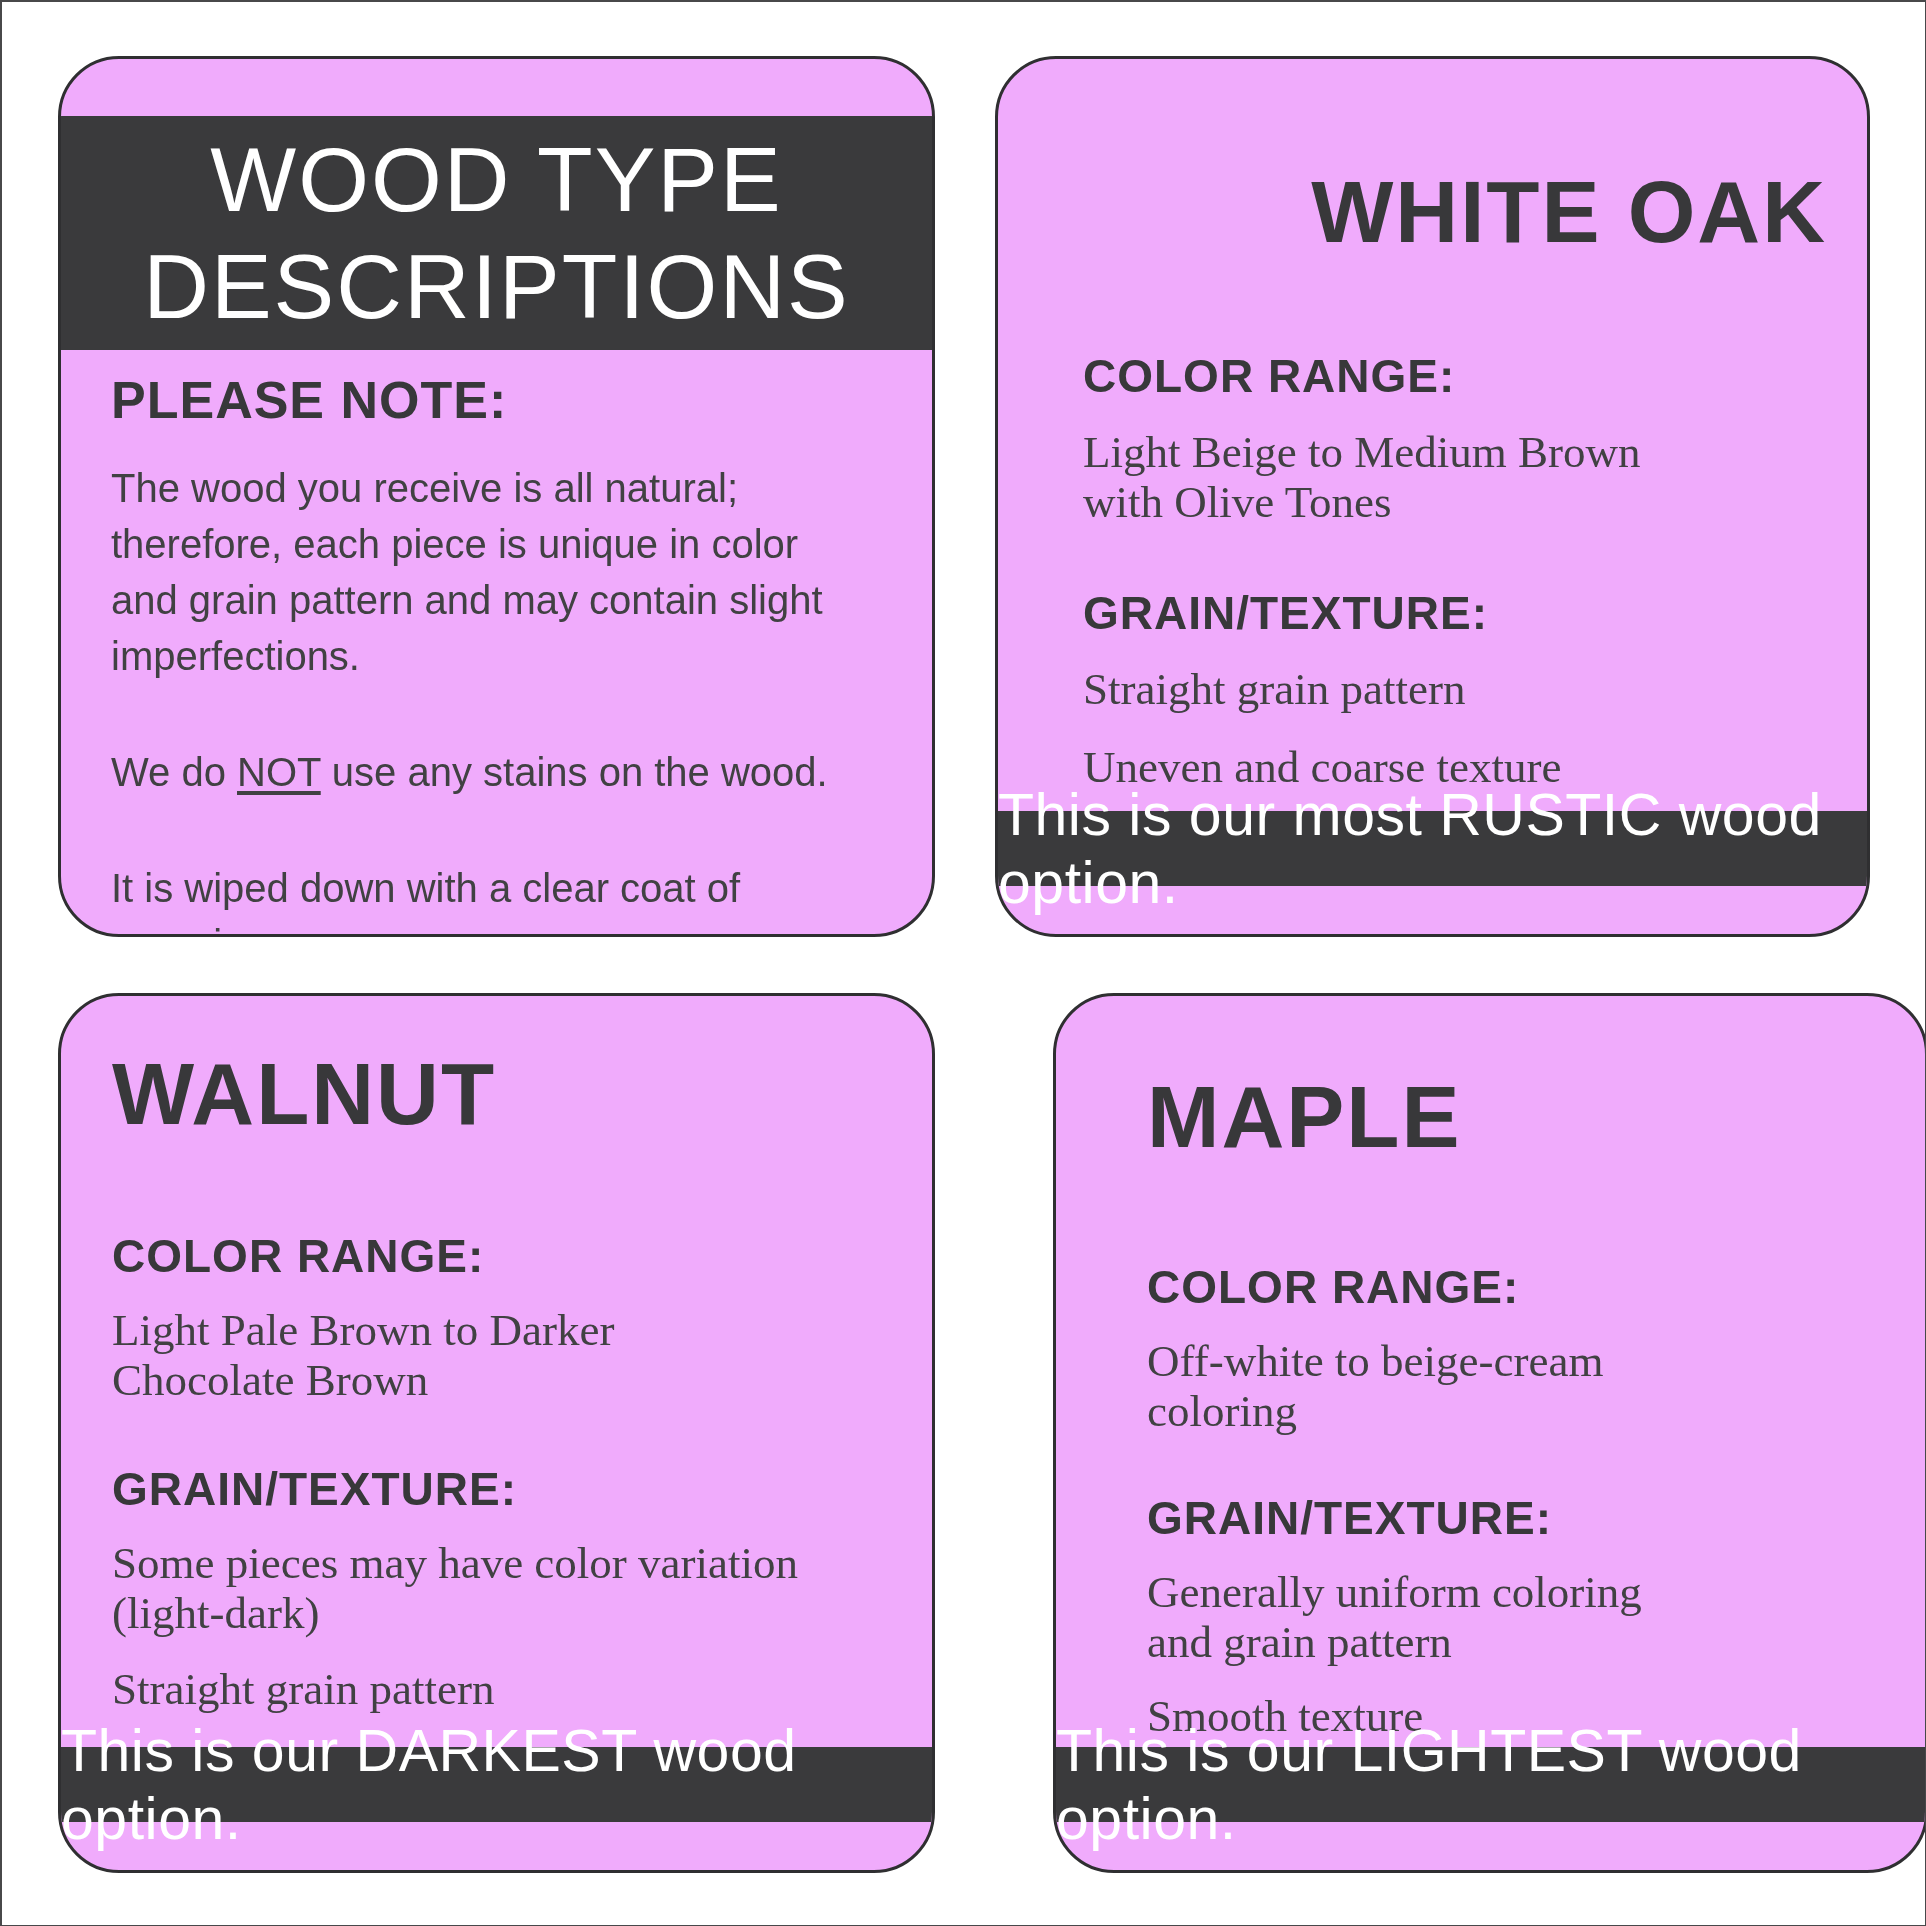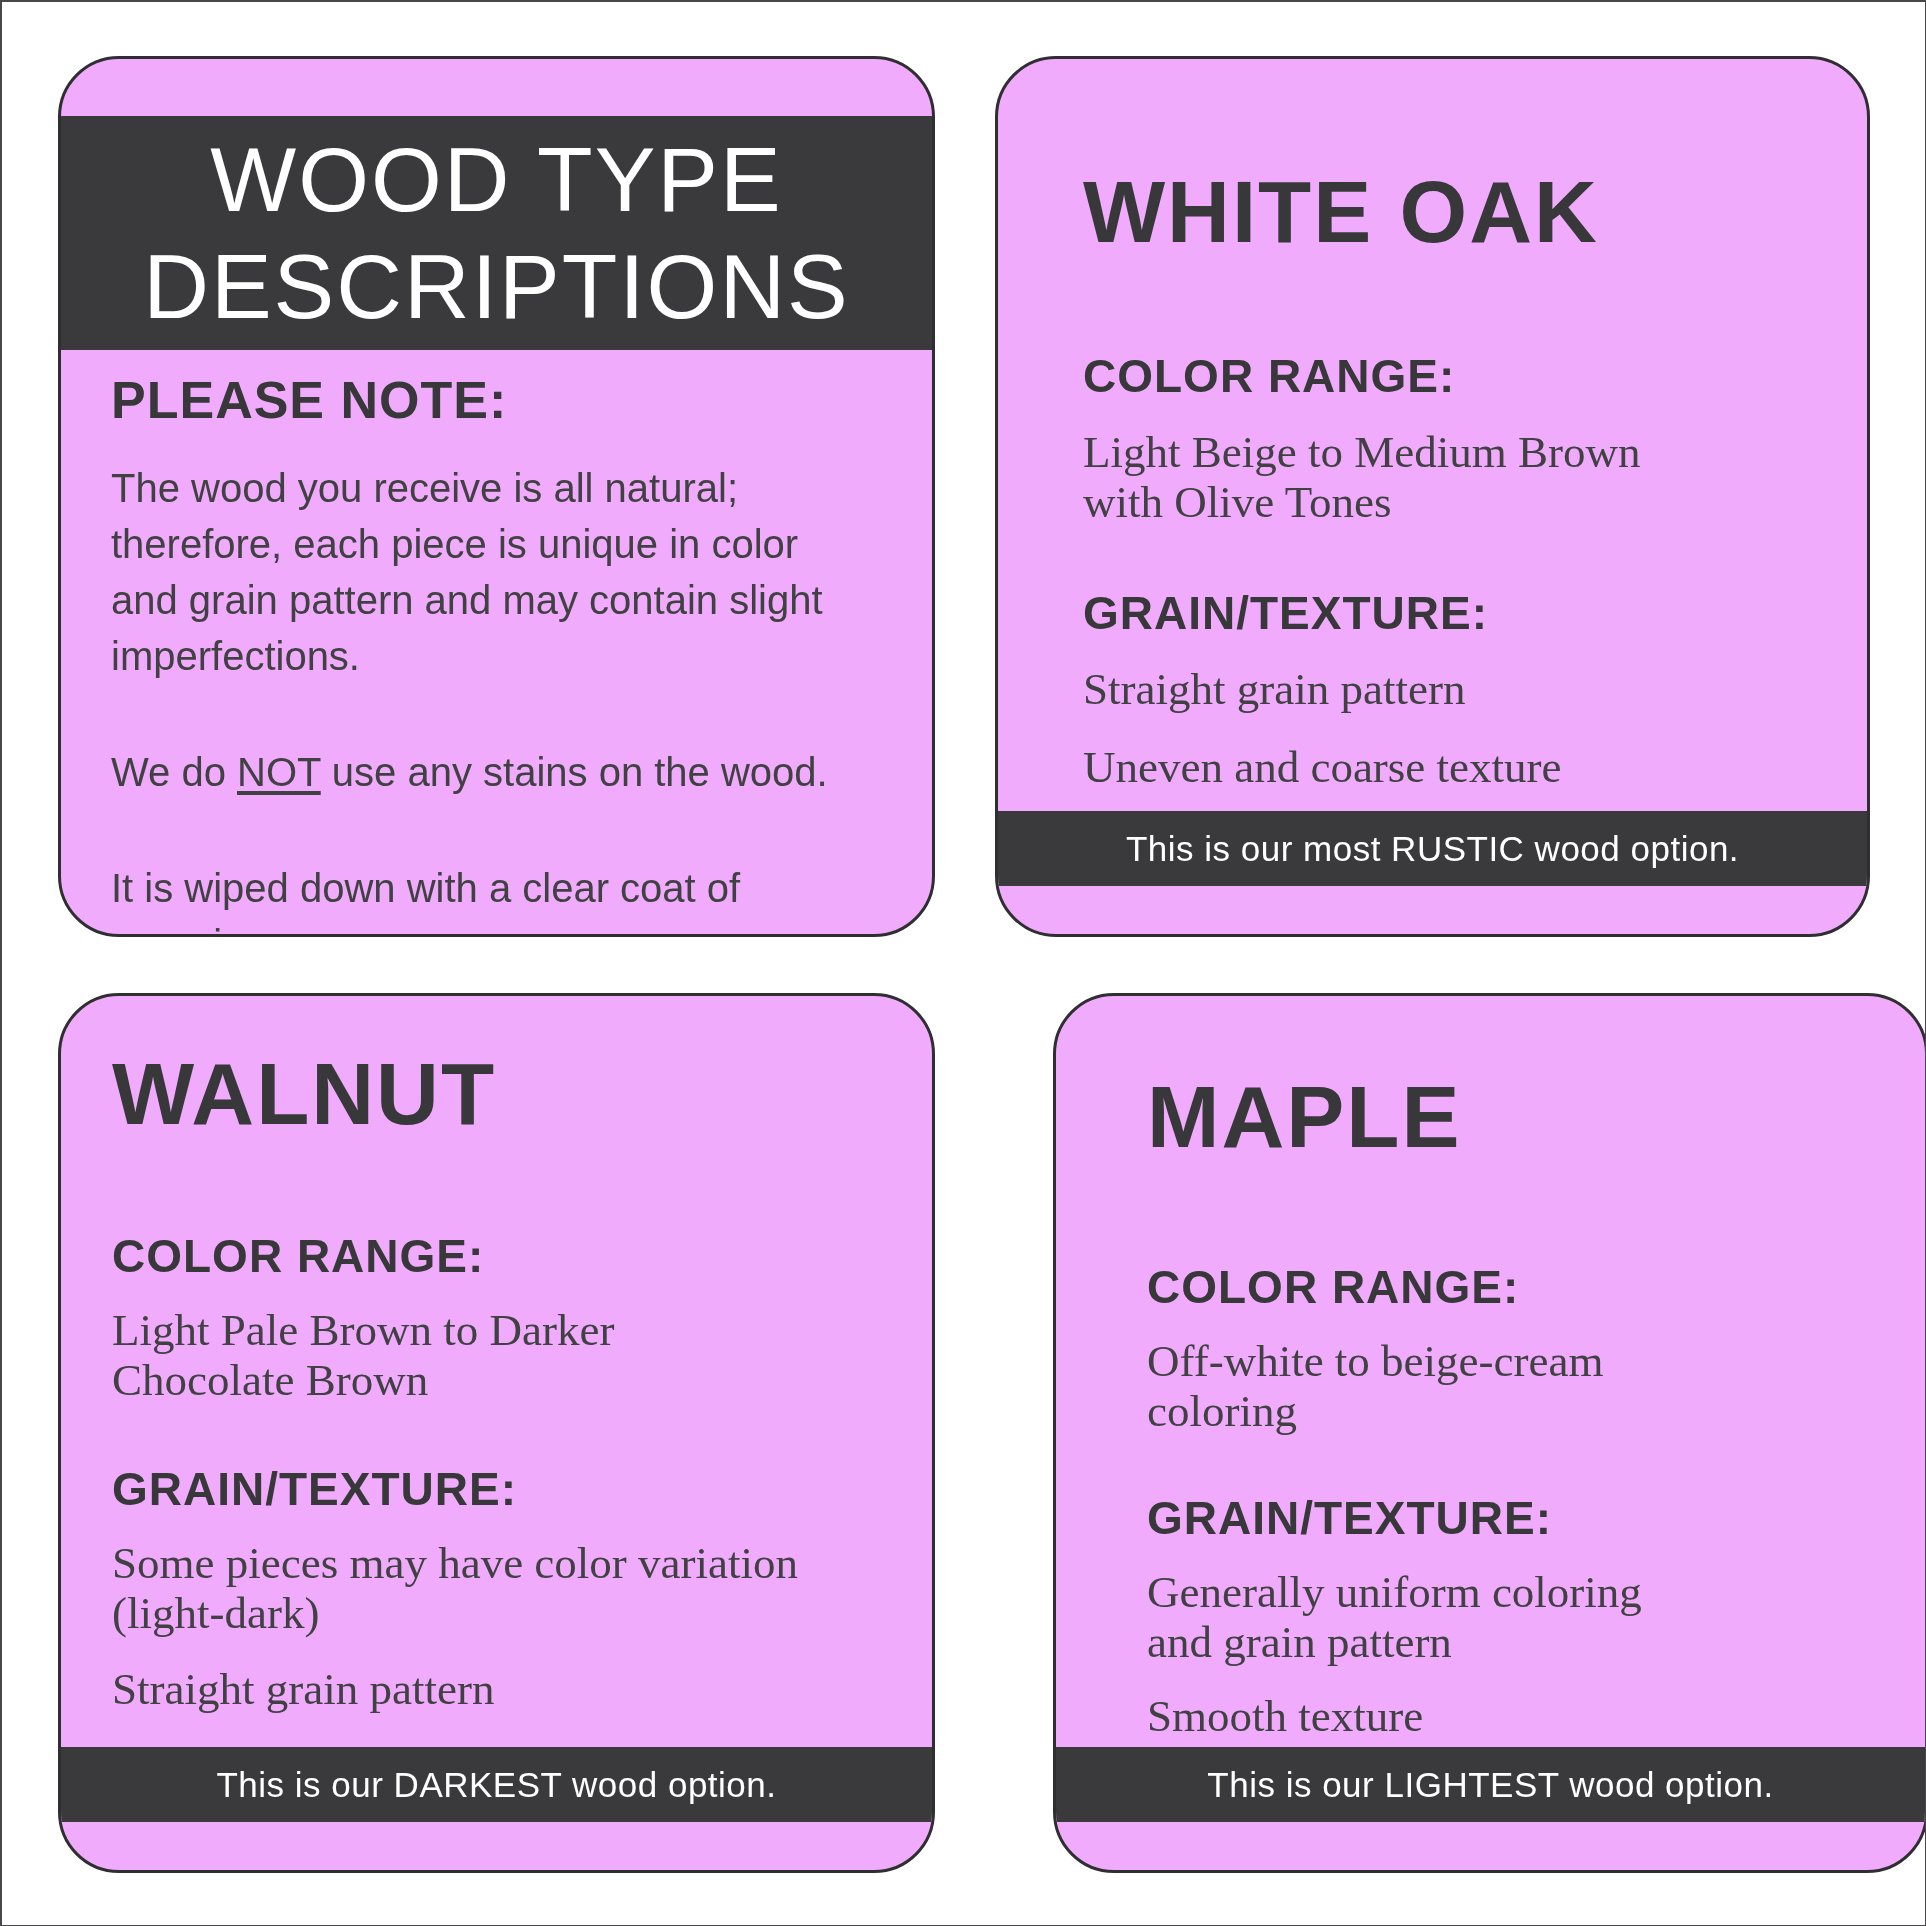--- a/index.html
+++ b/index.html
@@ -89,27 +89,27 @@
     position: absolute;
     left: 0;
     right: 0;
     bottom: 48px;
     height: 75px;
     background: #3a3a3c;
     color: #ffffff;
     display: flex;
     align-items: center;
     justify-content: center;
-    font-size: 35px;
+    font-size: 59px;
     letter-spacing: 0.5px;
   }
 
   
   #card-whiteoak .content { padding: 0 40px 0 85px; }
-  #card-whiteoak .card-title { margin-top: 103px; }
+  #card-whiteoak .card-title { margin-top: 103px; text-align: right; }
   #card-whiteoak .color-heading { margin-top: 87px; }
   #card-whiteoak .color-text { margin-top: 24px; }
   #card-whiteoak .grain-heading { margin-top: 59px; }
   #card-whiteoak .grain-item { margin-top: 24px; }
   #card-whiteoak .grain-item + .grain-item { margin-top: 28px; }
 
   
   #card-walnut .content { padding: 0 36px 0 51px; }
   #card-walnut .card-title { margin-top: 48px; }
   #card-walnut .color-heading { margin-top: 85px; }

